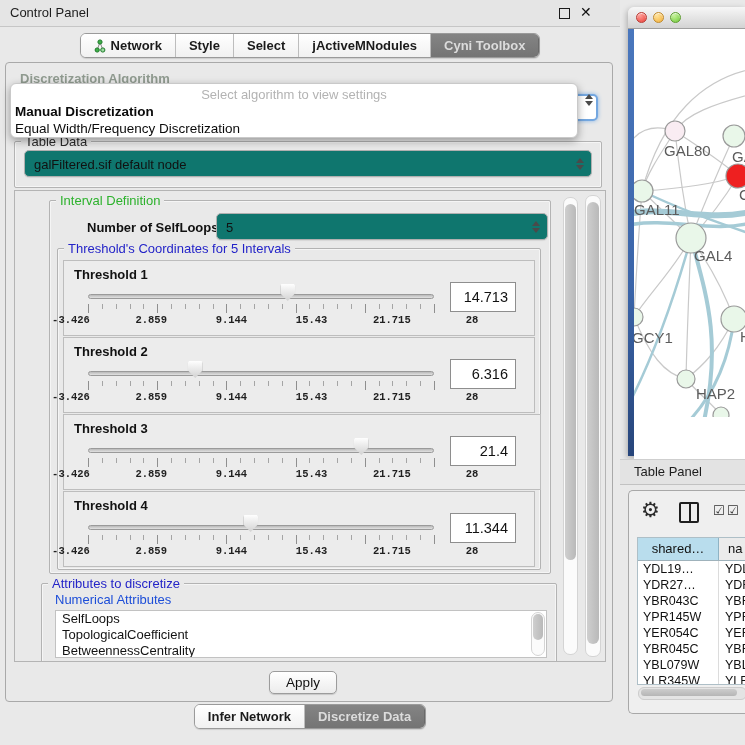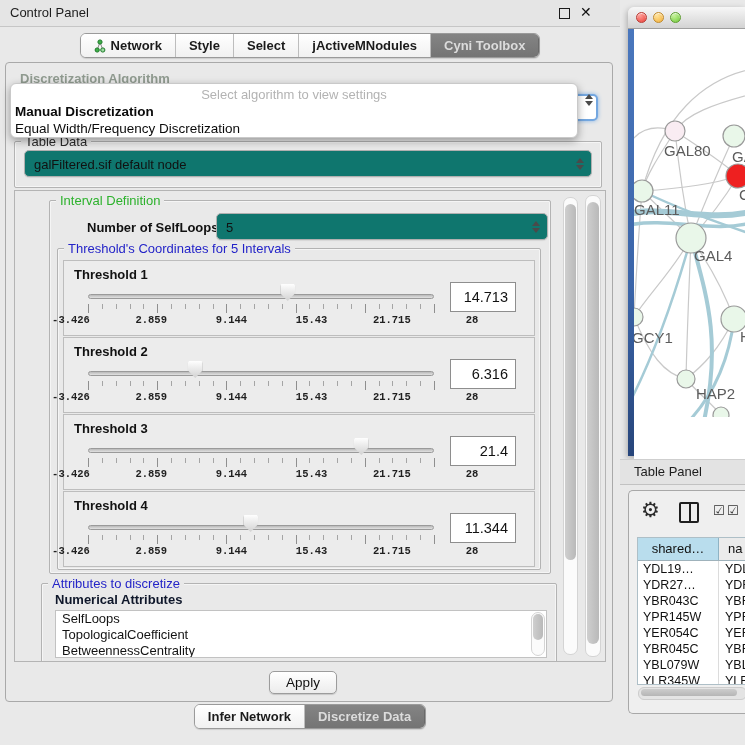--- a/index.html
+++ b/index.html
@@ -85,21 +85,21 @@
   .tick{position:absolute;top:0;width:1px;background:#8f8f8f;}
   .tick.major{height:9px;}
   .tick.minor{height:5px;background:#a5a5a5;}
   .labelrow{position:absolute;left:7px;top:53px;width:401px;height:13px;font-family:Liberation Mono, monospace;}
   .tlab{position:absolute;transform:translateX(-50%);font-size:10.5px;font-weight:bold;color:#1f1f1f;white-space:nowrap;}
   .val-box{position:absolute;left:386px;top:21px;width:66px;height:30px;border:1px solid #8e8e8e;background:#fff;
     font-family:inherit;font-size:14.5px;color:#111;text-align:right;padding:0 7px 0 0;box-sizing:border-box;}
 
   
   #attr-group{left:26px;top:392px;width:514px;height:92px;}
-  #attr-label{left:40px;top:401px;font-size:13px;font-weight:bold;color:#0f172a;}
+  #attr-label{left:40px;top:401px;font-size:13px;font-weight:normal;color:#1d4ed8;}
   #attr-list{left:40px;top:419px;width:490px;height:46px;background:#fff;border:1px solid #c2c2c2;overflow:hidden;}
   .attr-item{height:16px;line-height:16px;padding-left:6px;font-size:13px;color:#131313;}
   #attr-scroll{left:516px;top:421px;width:12px;height:42px;}
   #attr-scroll .thumb{top:1px;height:26px;}
 
   
   #apply-btn{left:269px;top:671px;width:66px;height:21px;background:linear-gradient(#ffffff,#ececec);
     border:1px solid #9c9c9c;border-radius:5px;font-size:13.5px;color:#111;text-align:center;line-height:21px;
     box-shadow:0 1px 1px rgba(0,0,0,.15);}
   #bottom-tabs{left:0;right:125px;top:704px;height:23px;display:flex;justify-content:center;}
@@ -300,21 +300,21 @@
         <div class="labelrow">
           <span class="tlab" style="left: 0%;">-3.426</span>
           <span class="tlab" style="left: 20%;">2.859</span>
           <span class="tlab" style="left: 40%;">9.144</span>
           <span class="tlab" style="left: 60%;">15.43</span>
           <span class="tlab" style="left: 80%;">21.715</span>
           <span class="tlab" style="left: 100%;">28</span>
         </div>
         <input class="val-box" value="6.316" style="">
       </div>
-      <div class="threshold-box" style="top: 223px;">
+      <div class="threshold-box" style="top: 223px; padding-left: 6px;">
         <span class="tlabel">Threshold 3</span>
         <div class="track"></div>
         <div class="thumb-sl" style="left: 297.334px;"></div>
         <div class="tickrow">
           <span class="tick major" style="left: 0%;"></span>
           <span class="tick minor" style="left: 4%;"></span>
           <span class="tick minor" style="left: 8%;"></span>
           <span class="tick minor" style="left: 12%;"></span>
           <span class="tick minor" style="left: 16%;"></span>
           <span class="tick major" style="left: 20%;"></span>

